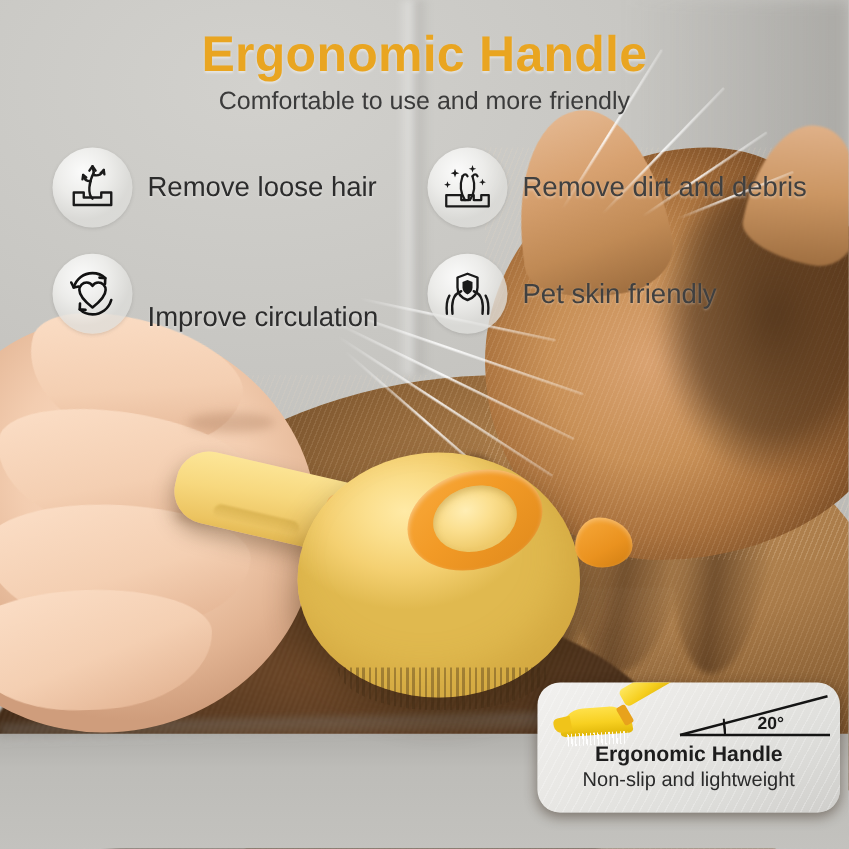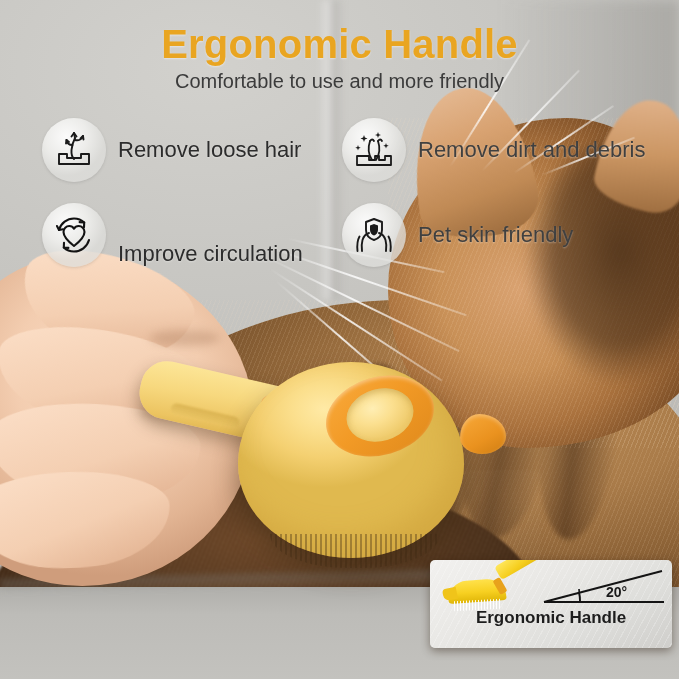--- a/index.html
+++ b/index.html
@@ -231,26 +231,25 @@
   }
   .feat-icon svg { display:block; }
   .feat-label {
     font-size:22px; color:#2c2c2c; white-space:nowrap;
     text-shadow:0 1px 2px rgba(255,255,255,.35);
   }
   .feat-d .feat-label, .feat-b .feat-label { color:#404040; }
 
   
   .callout {
-    position:absolute; left:430px; top:546px; width:242px; height:88px;
-    border-radius:5px;
+    position:absolute; left:430px; top:546px; width:242px; height:104px;
+    border-radius:18px;
     background:linear-gradient(150deg, #f2f1ef 0%, #e9e8e5 38%, #dededb 70%, #cfcecb 100%);
     box-shadow:0 3px 10px rgba(40,25,10,.45);
     overflow:hidden;
-    margin-top:14px;
   }
   .callout-tex {
     position:absolute; inset:0;
     background-image:repeating-linear-gradient(118deg, rgba(255,255,255,.45) 0 1px, rgba(0,0,0,0) 1px 6px);
     opacity:.5;
   }
   .callout-illus { position:absolute; left:0; top:0; width:242px; height:48px; }
   .mini-brush-head {
     position:absolute; left:18px; top:20px; width:58px; height:22px;
     background:linear-gradient(180deg, #ffe14a 0%, #f7d021 55%, #e0b608 100%);
@@ -442,15 +441,16 @@
       <svg class="angle-svg" width="130" height="46" viewBox="0 0 130 46">
         <line x1="4" y1="40" x2="124" y2="40" stroke="#141414" stroke-width="2"></line>
         <line x1="4" y1="40" x2="122" y2="9" stroke="#141414" stroke-width="2"></line>
         <path d="M40 40 A36 36 0 0 0 39 30" fill="none" stroke="#141414" stroke-width="1.6"></path>
         <line x1="40" y1="40" x2="39" y2="27" stroke="#141414" stroke-width="1.6"></line>
       </svg>
       <div class="angle-label">20°</div>
     </div>
 
     <div class="callout-title">Ergonomic Handle</div>
+    <div class="callout-sub">Non-slip and lightweight</div>
   </div>
 
 </div>
 
 </body></html>

